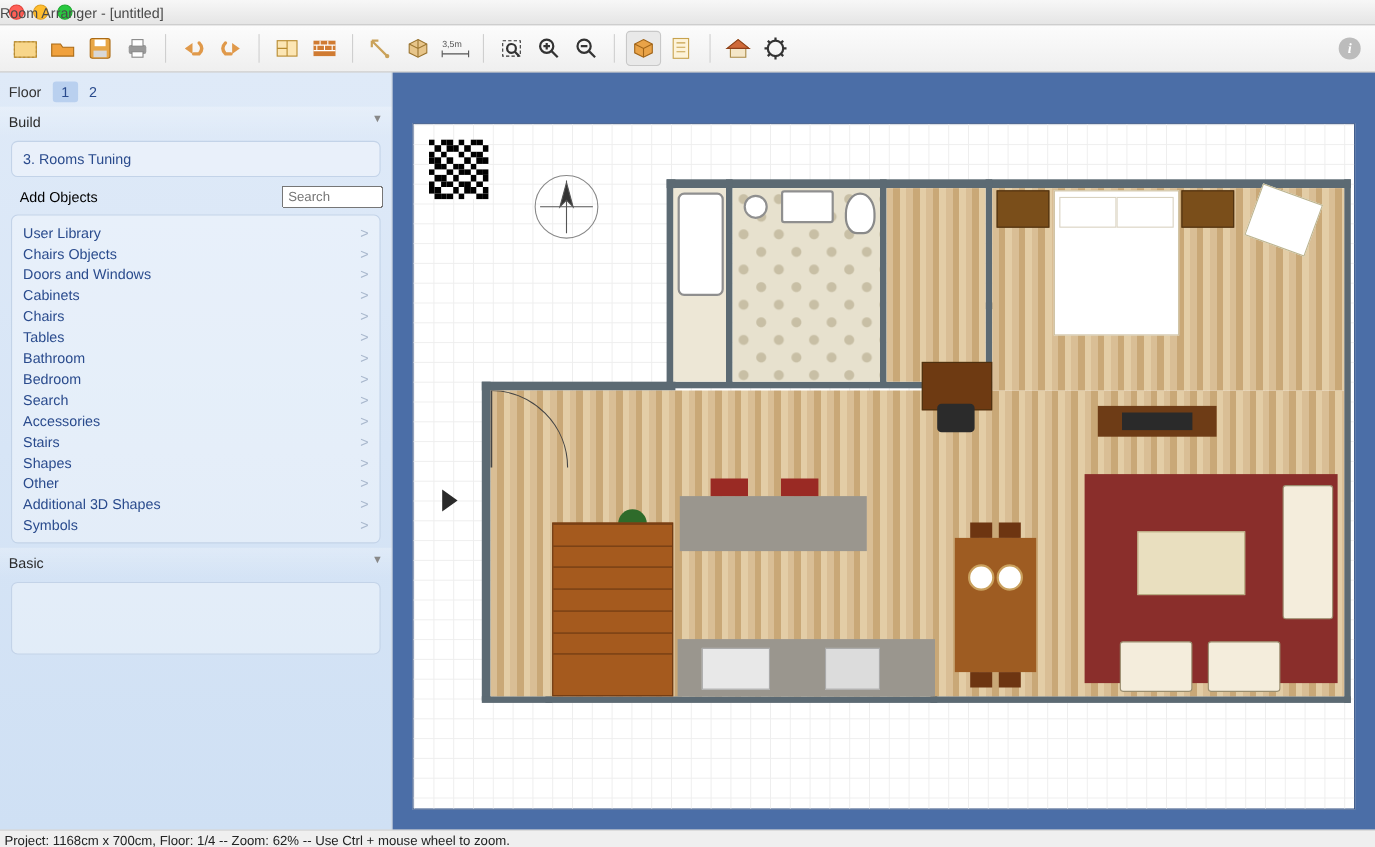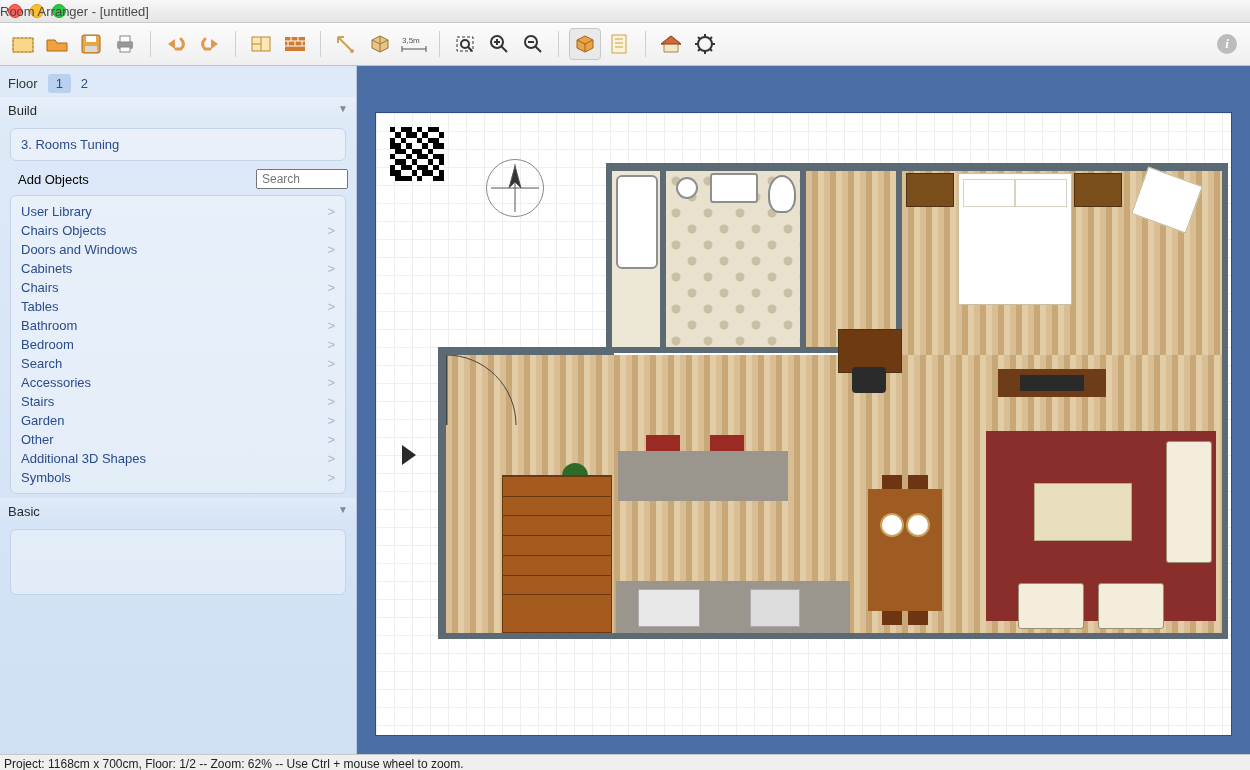--- a/index.html
+++ b/index.html
@@ -282,21 +282,21 @@
           </div>
           <div class="add-item">
             <span>Accessories</span>
             <span class="chev">&gt;</span>
           </div>
           <div class="add-item">
             <span>Stairs</span>
             <span class="chev">&gt;</span>
           </div>
           <div class="add-item">
-            <span>Garden</span>
+            <span>Shapes</span>
             <span class="chev">&gt;</span>
           </div>
           <div class="add-item">
             <span>Other</span>
             <span class="chev">&gt;</span>
           </div>
           <div class="add-item">
             <span>Additional 3D Shapes</span>
             <span class="chev">&gt;</span>
           </div>
@@ -516,14 +516,14 @@
         <svg style="position:absolute;left:8px;top:192px;width:80px;height:80px">
             <path d="M0 0 A70 70 0 0 1 70 70" fill="none" stroke="#444"></path>
             <line x1="0" y1="0" x2="0" y2="70" stroke="#444" stroke-width="3"></line>
           </svg>
       </div>
     </div>
   </div>
 </div>
 
 <div class="statusbar">
-  <span>Project: 1168cm x 700cm, Floor: 1/2 -- Zoom: 62% -- Use Ctrl + mouse wheel to zoom.</span>
+  <span>Project: 1168cm x 700cm, Floor: 1/4 -- Zoom: 62% -- Use Ctrl + mouse wheel to zoom.</span>
 </div>
 
 </body></html>

